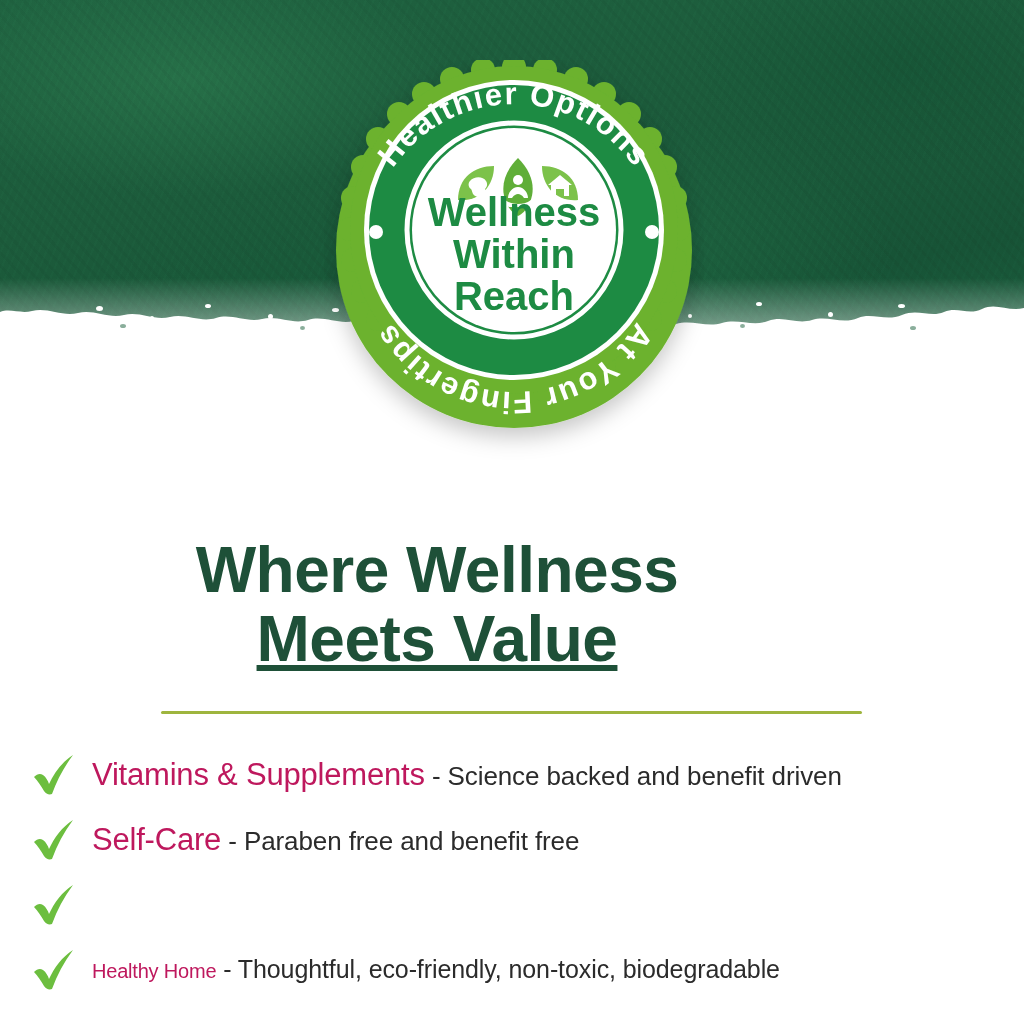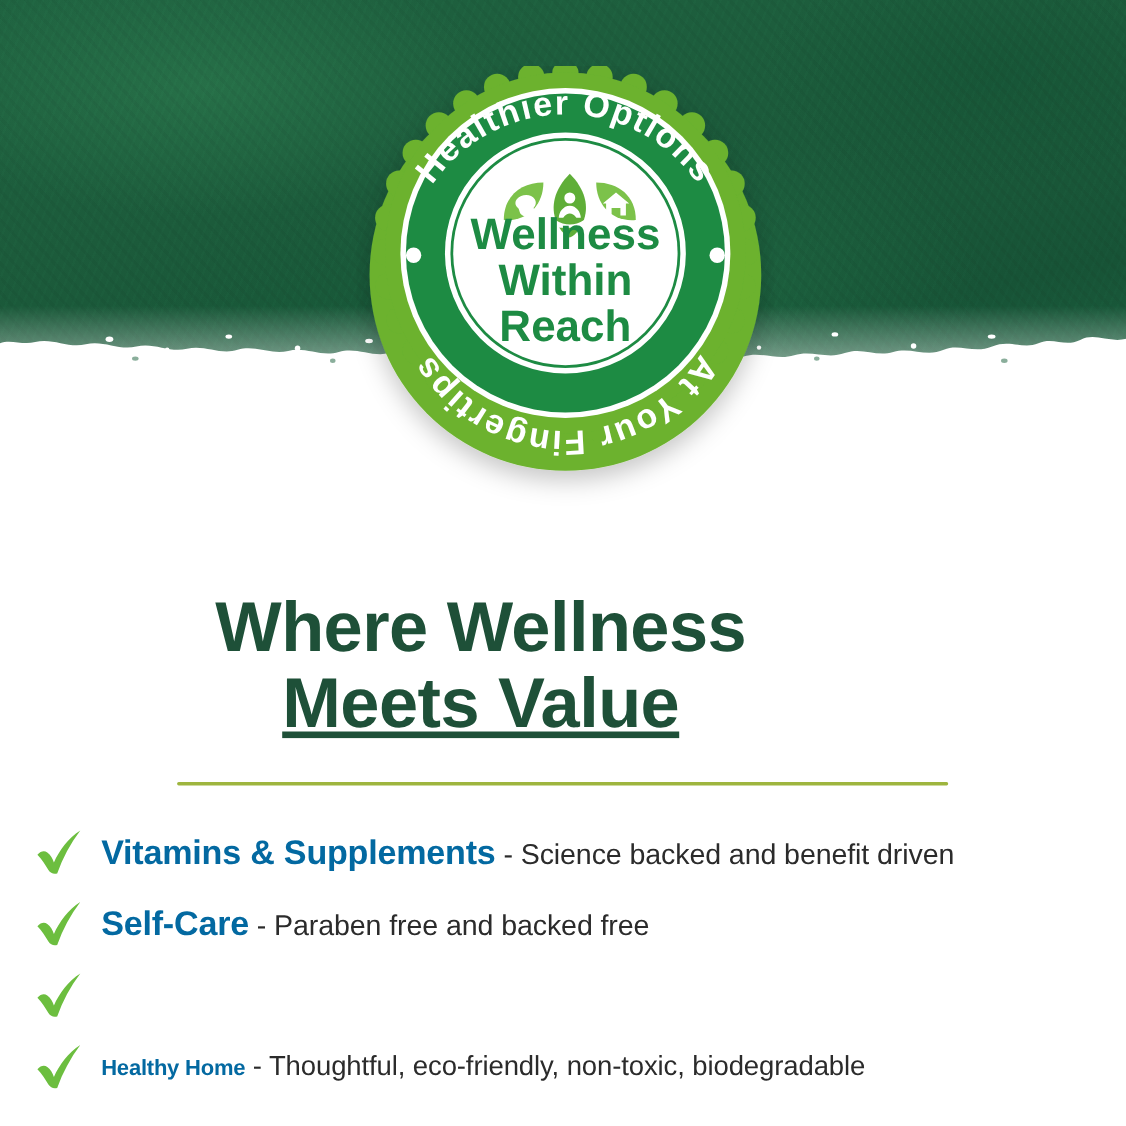--- a/index.html
+++ b/index.html
@@ -83,22 +83,22 @@
     width:48px; height:48px;
     margin-right:14px;
     display:block;
   }
   .check svg { display:block; width:48px; height:48px; }
   .row-text {
     white-space:nowrap;
     line-height:1;
   }
   .b-title {
-    color:#0369a1;
-    font-weight:bold;
+    color:#be185d;
+    font-weight:normal;
     font-size:31px;
     letter-spacing:-.2px;
   }
   .b-desc {
     color:#2b2b2b;
     font-weight:normal;
     font-size:26px;
     letter-spacing:-.1px;
   }
   .r1 .b-desc { font-size:26px; }
@@ -307,21 +307,21 @@
     </span>
   </div>
 
   <div class="row r2">
     <span class="check">
       <svg viewBox="0 0 48 48" xmlns="http://www.w3.org/2000/svg">
         <path fill="#6cbe3f" d="M4,26 C7,23 10,22 13,24 C16,26 18,30 19,33 C24,22 32,11 43,4 C34,16 27,29 22,43 C19,44 16,43 14,40 C11,35 8,30 4,26 Z"></path>
       </svg>
     </span>
     <span class="row-text">
-      <span class="b-title">Self-Care</span><span class="b-desc"> - </span><span class="b-desc">Paraben free and backed free</span>
+      <span class="b-title">Self-Care</span><span class="b-desc"> - </span><span class="b-desc">Paraben free and benefit free</span>
     </span>
   </div>
 
   <div class="row r3">
     <span class="check">
       <svg viewBox="0 0 48 48" xmlns="http://www.w3.org/2000/svg">
         <path fill="#6cbe3f" d="M4,26 C7,23 10,22 13,24 C16,26 18,30 19,33 C24,22 32,11 43,4 C34,16 27,29 22,43 C19,44 16,43 14,40 C11,35 8,30 4,26 Z"></path>
       </svg>
     </span>
   </div>

